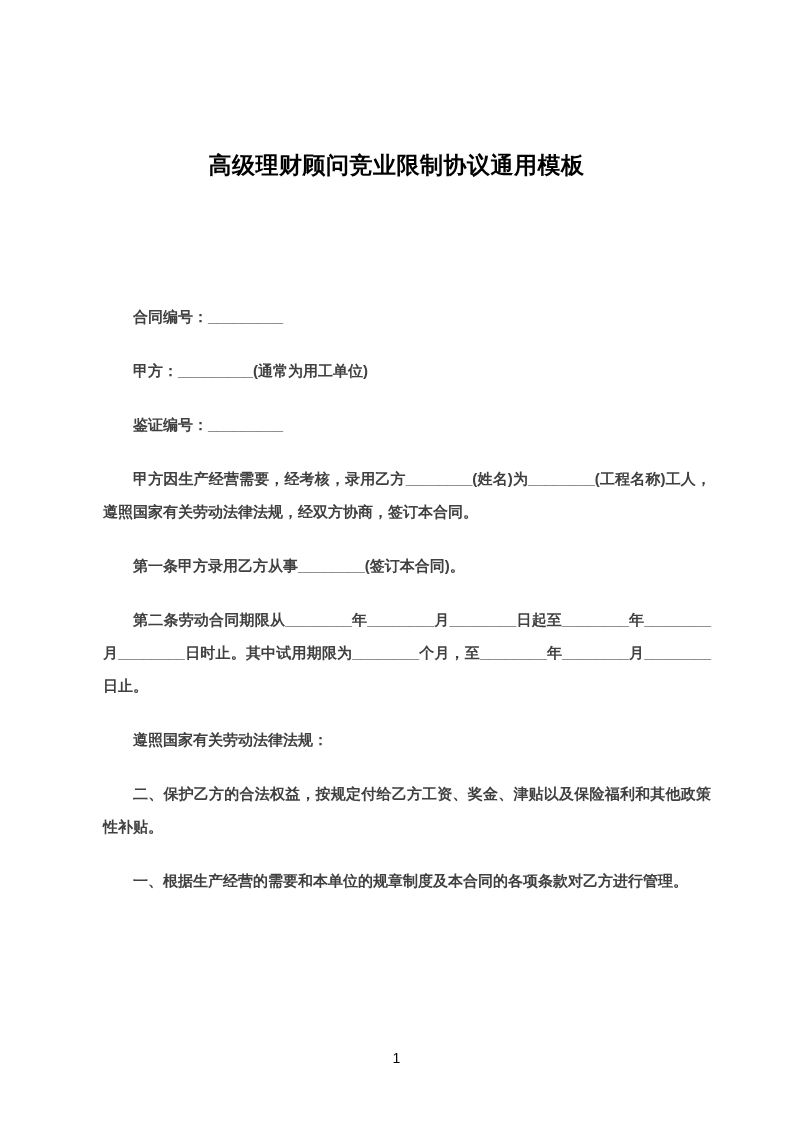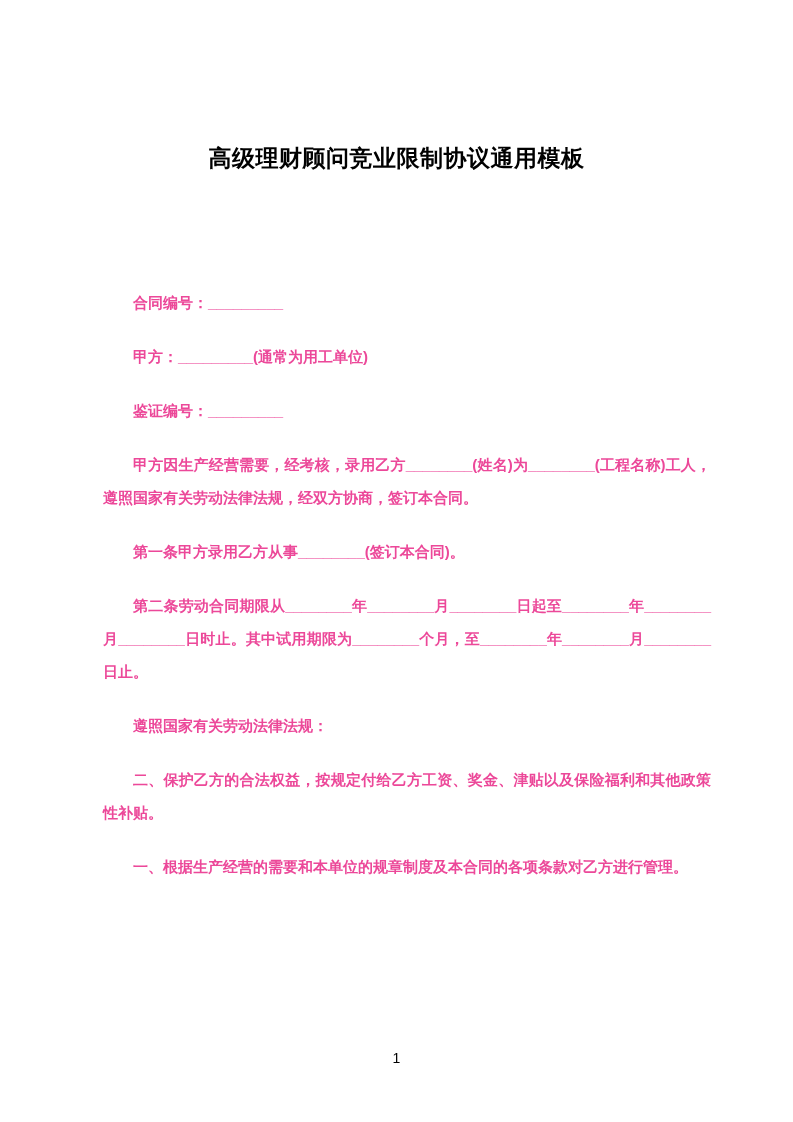--- a/index.html
+++ b/index.html
@@ -11,39 +11,39 @@
   .page {
     position: relative;
     width: 793px;
     height: 1122px;
     background: #ffffff;
     overflow: hidden;
     font-family: "Liberation Sans", sans-serif;
     color: #000000;
   }
   .doc-title {
-    margin: 0;
+    margin: 7px;
     padding-top: 143px;
     text-align: center;
     font-size: 23px;
     font-weight: 700;
     letter-spacing: 0.5px;
     color: #000000;
   }
   .content {
     padding: 112px 82px 0 103px;
   }
   .para {
     margin: 0 0 21px 0;
     font-size: 15px;
     line-height: 33px;
     font-weight: 600;
     text-indent: 2em;
     text-align: justify;
-    color: #ec4899;
+    color: #404040;
     word-break: break-all;
   }
   .page-number {
     position: absolute;
     bottom: 56px;
     left: 0;
     width: 100%;
     text-align: center;
     font-size: 14px;
     font-weight: 400;

